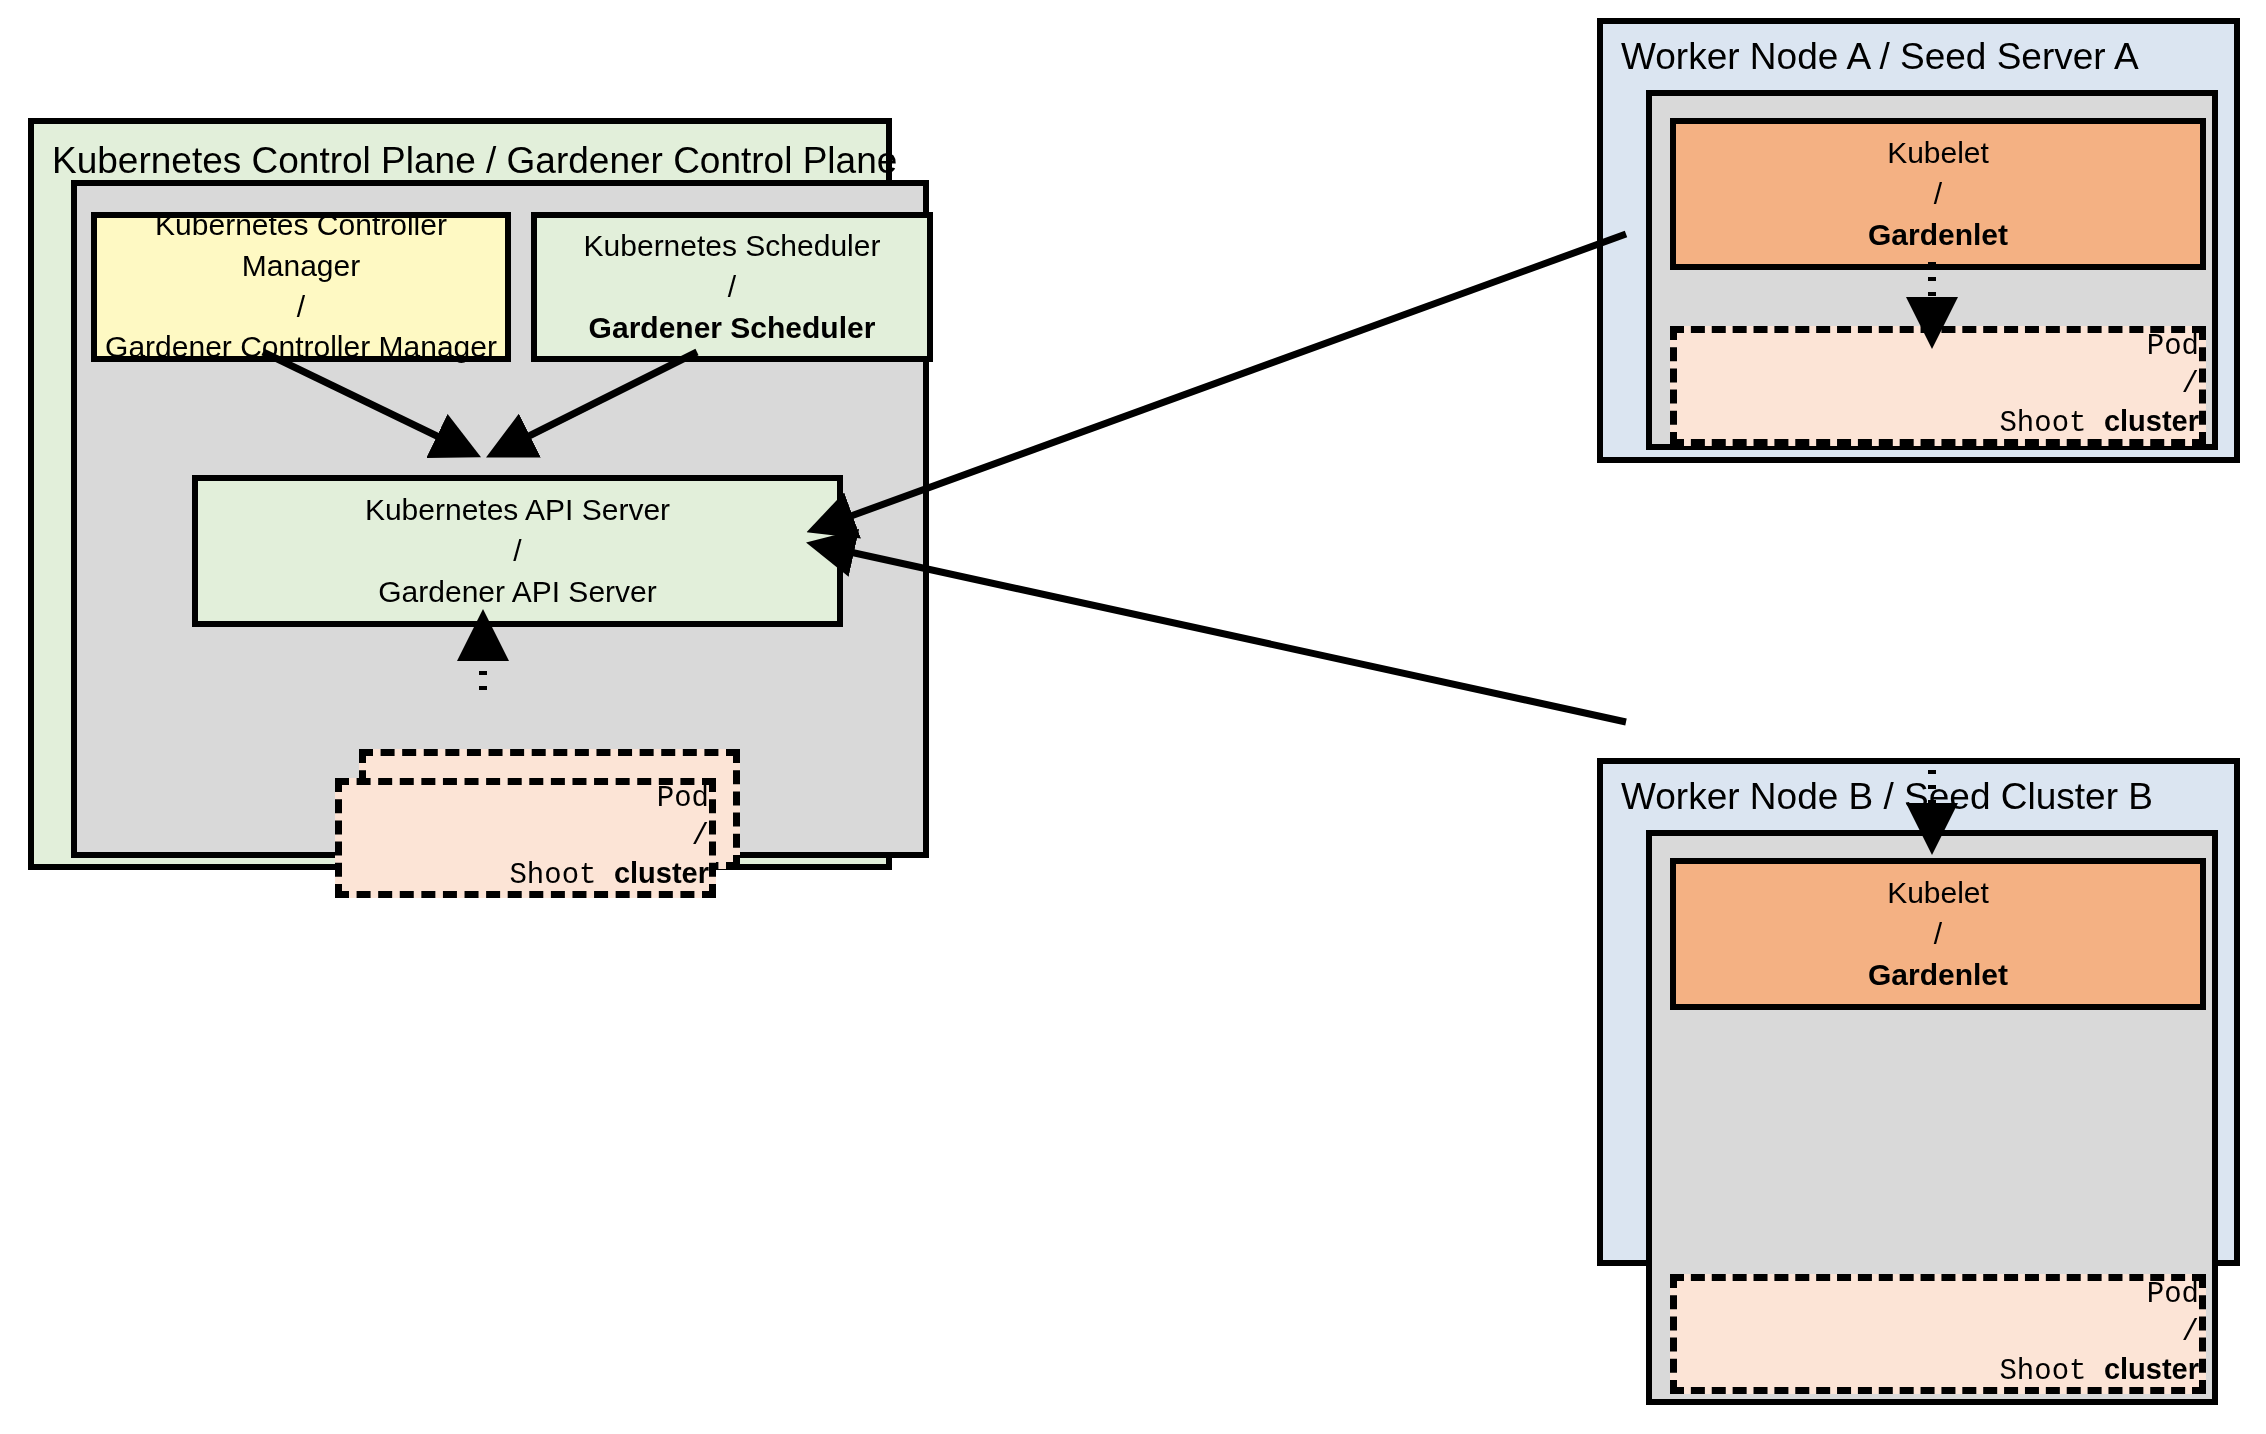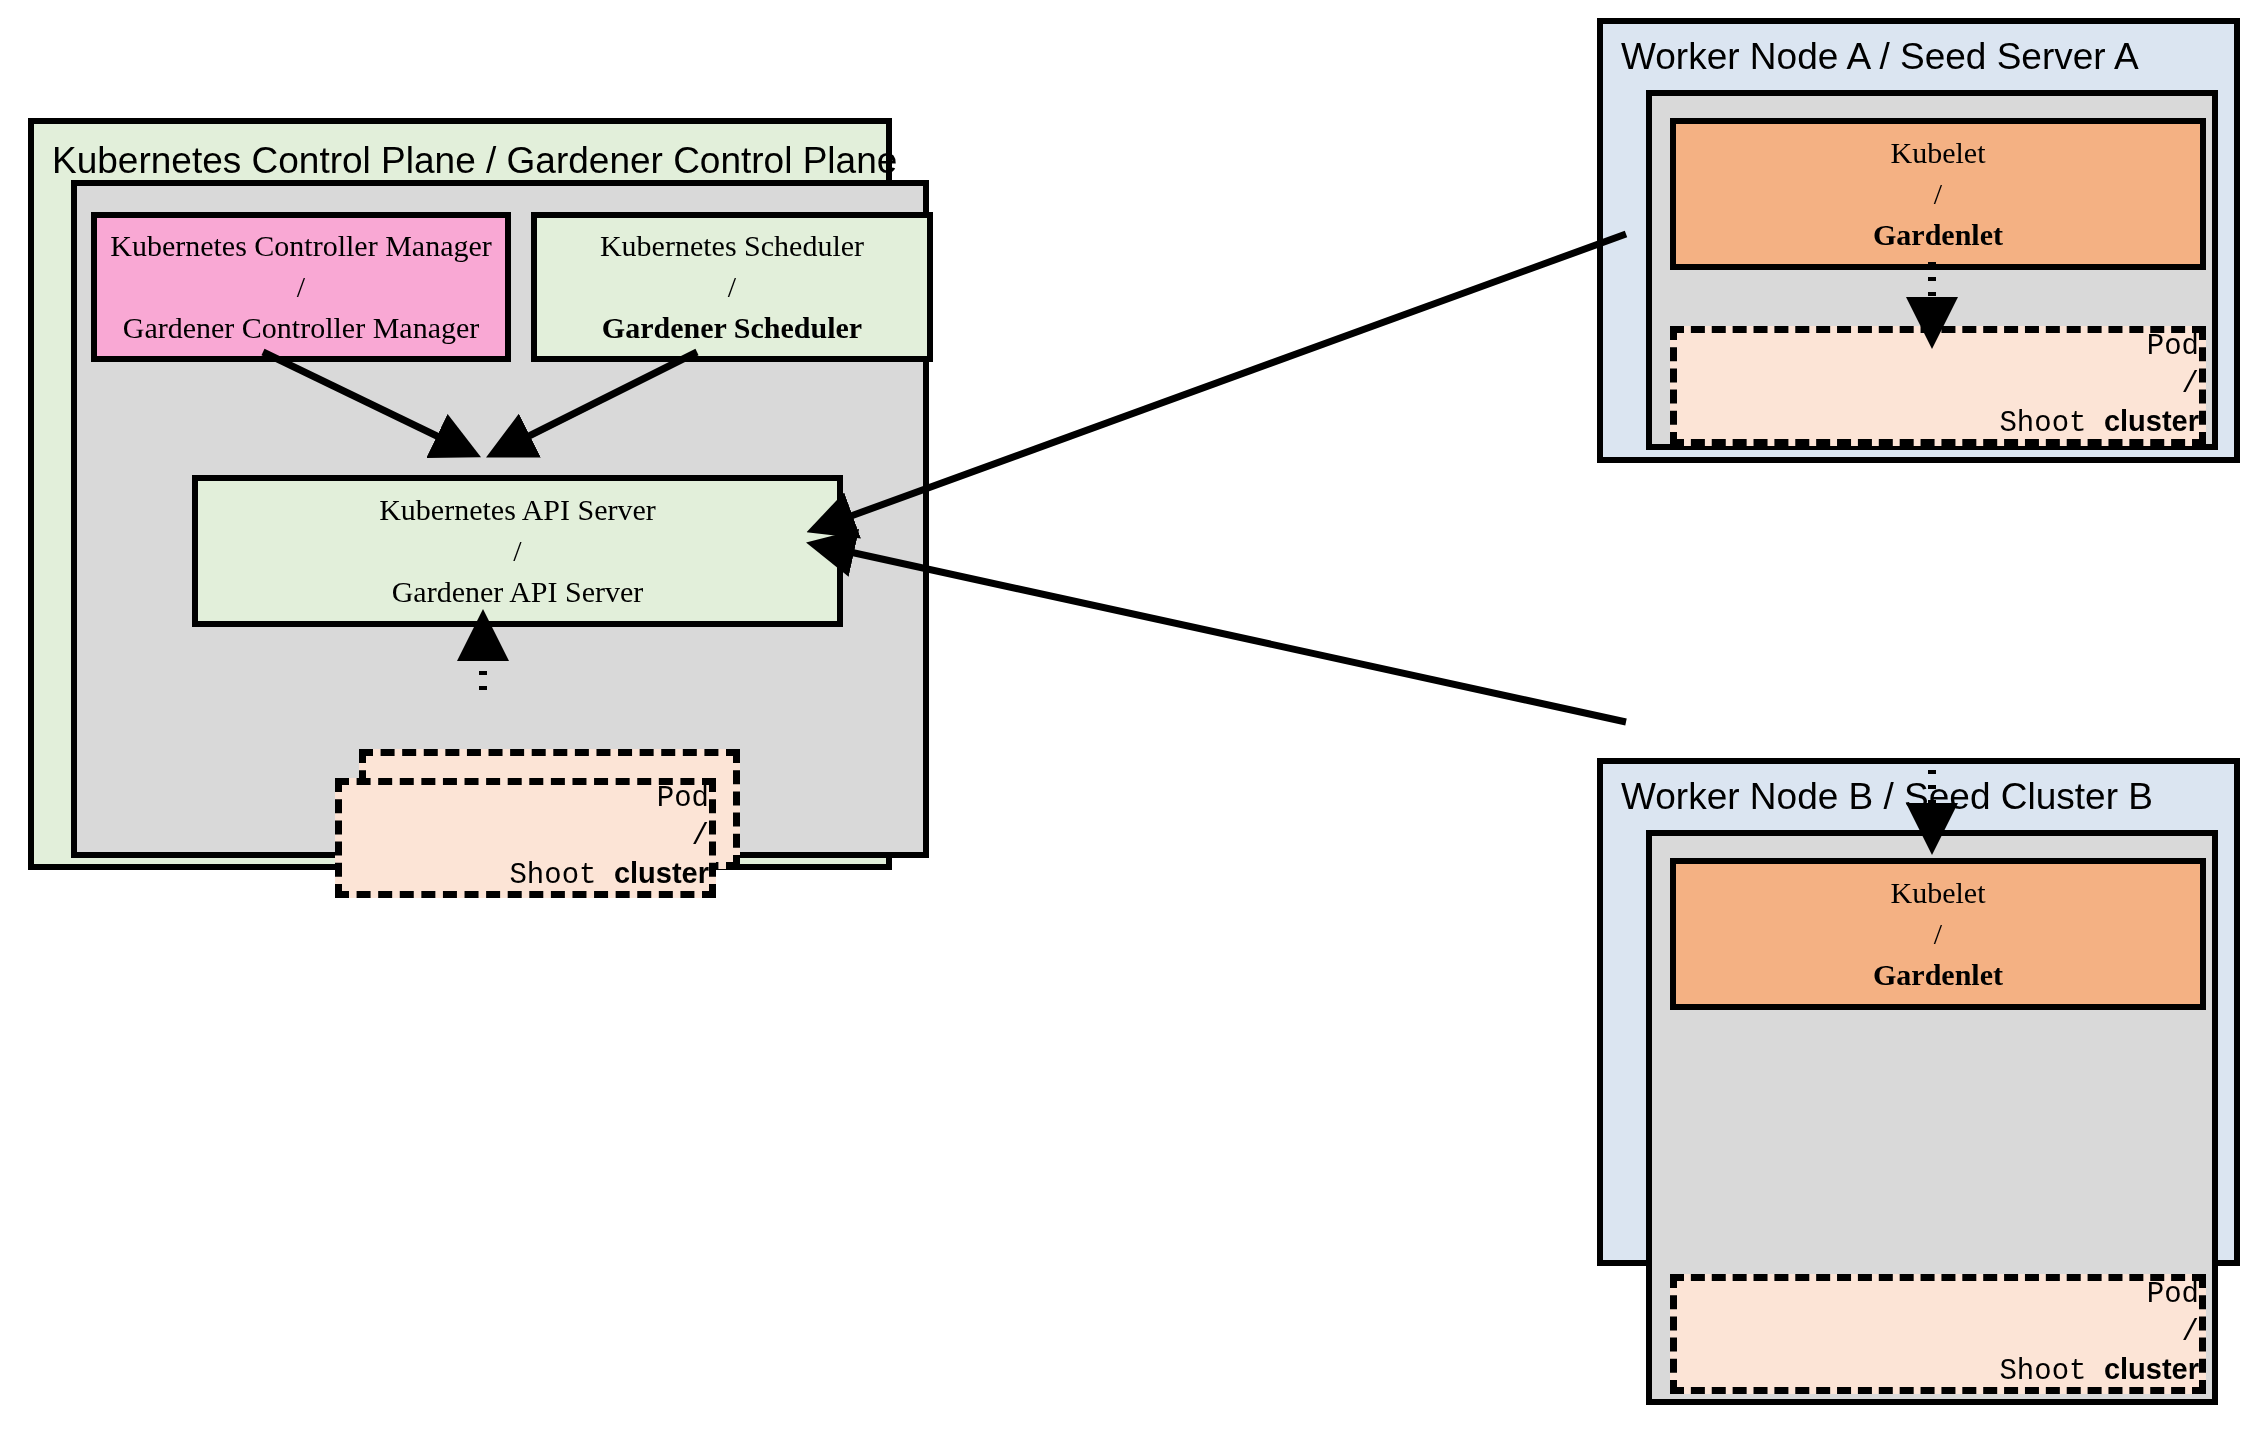--- a/index.html
+++ b/index.html
@@ -54,21 +54,21 @@
     width: 858px;
     height: 678px;
     background: #d9d9d9;
   }
 
   #kcm-box {
     left: 14px;
     top: 26px;
     width: 420px;
     height: 150px;
-    background: #f9a8d4;
+    background: #fef9c3;
     padding-left: 12px;
   }
   #scheduler-box {
     left: 454px;
     top: 26px;
     width: 402px;
     height: 150px;
     background: #e2efda;
   }
   #apiserver-box {
@@ -80,21 +80,20 @@
   }
 
   .box-text {
     position: absolute;
     left: 0; right: 0; top: 50%;
     transform: translateY(-50%);
     text-align: center;
     font-size: 30px;
     line-height: 1.36;
     color: #000000;
-    font-family: Liberation Serif, serif;
   }
   .box-text .b { font-weight: bold; }
 
   
   #cp-pod-back {
     left: 282px;
     top: 563px;
     width: 381px;
     height: 120px;
     background: #fce4d6;

